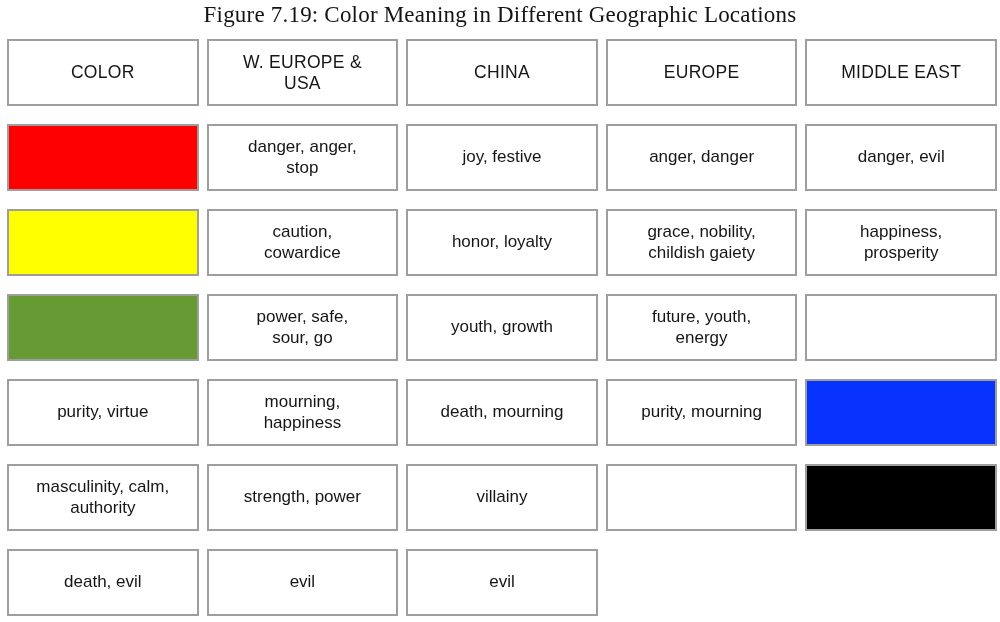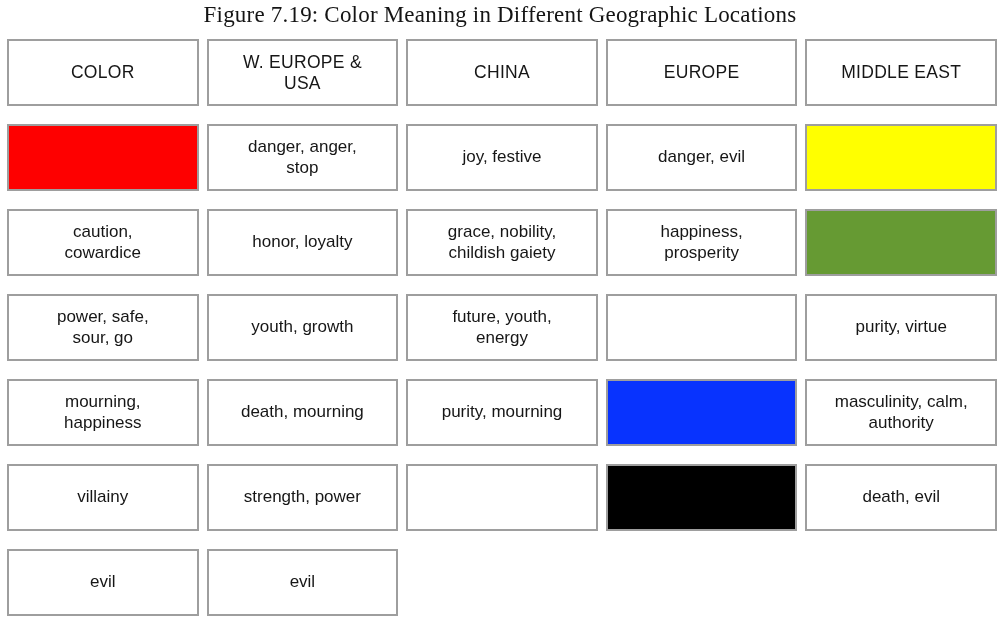--- a/index.html
+++ b/index.html
@@ -71,20 +71,21 @@
   <div class="cell header-cell">W. EUROPE &amp;
 USA</div>
   <div class="cell header-cell">CHINA</div>
   <div class="cell header-cell">EUROPE</div>
   <div class="cell header-cell">MIDDLE EAST</div>
 
   <div class="cell swatch-cell" style="background-color: rgb(254, 0, 0);"></div>
   <div class="cell">danger, anger,
 stop</div>
   <div class="cell">joy, festive</div>
+  <div class="cell">anger, danger</div>
   <div class="cell">danger, evil</div>
 
   <div class="cell swatch-cell" style="background-color: rgb(255, 255, 0);"></div>
   <div class="cell">caution,
 cowardice</div>
   <div class="cell">honor, loyalty</div>
   <div class="cell">grace, nobility,
 childish gaiety</div>
   <div class="cell">happiness,
 prosperity</div>
@@ -99,22 +100,22 @@
   <div class="cell swatch-cell" style="background-color: rgb(255, 255, 255);"></div>
   <div class="cell">purity, virtue</div>
   <div class="cell">mourning,
 happiness</div>
   <div class="cell">death, mourning</div>
   <div class="cell">purity, mourning</div>
 
   <div class="cell swatch-cell" style="background-color: rgb(8, 51, 254);"></div>
   <div class="cell">masculinity, calm,
 authority</div>
+  <div class="cell">strength, power</div>
   <div class="cell">villainy</div>
-  <div class="cell">strength, power</div>
   <div class="cell"></div>
 
   <div class="cell swatch-cell" style="background-color: rgb(0, 0, 0);"></div>
   <div class="cell">death, evil</div>
   <div class="cell">evil</div>
   <div class="cell">evil</div>
 
 </div>
 
 </body></html>

